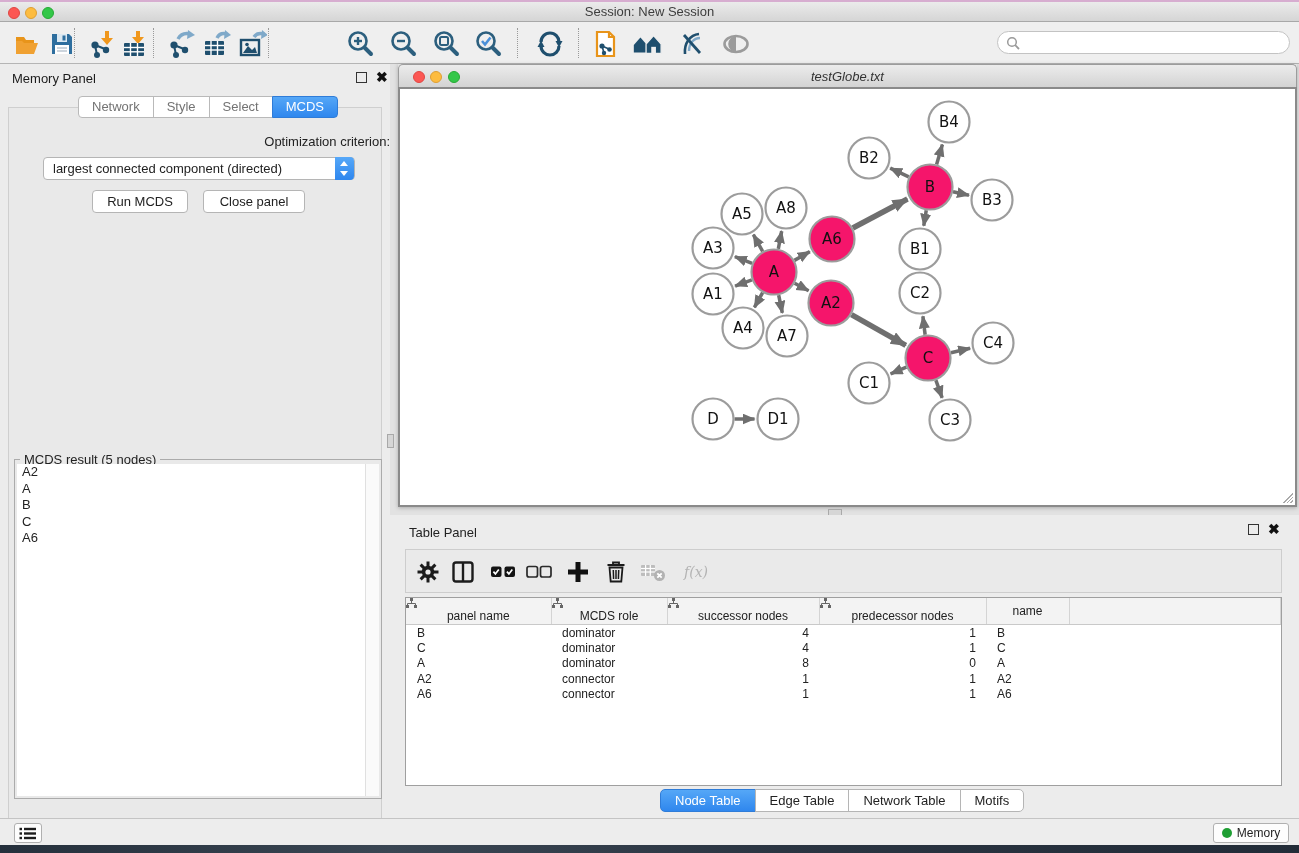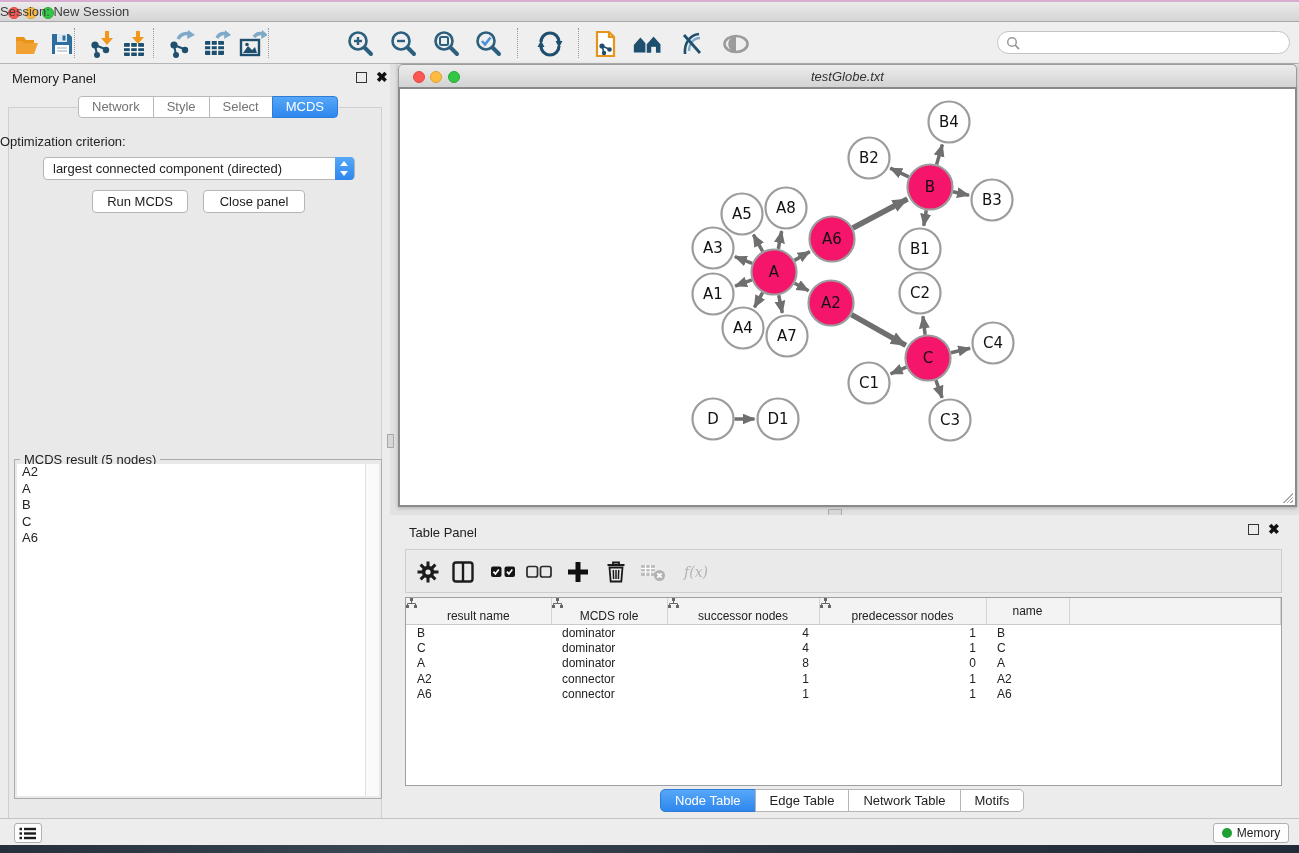--- a/index.html
+++ b/index.html
@@ -3,21 +3,21 @@
 <meta charset="utf-8">
 <style>
   * { margin:0; padding:0; box-sizing:border-box; }
   html,body { width:1299px; height:853px; overflow:hidden; }
   body { font-family:"Liberation Sans", sans-serif; background:#ececec; position:relative; color:#222; }
 
   
   .top-strip { position:absolute; left:0; top:0; width:1299px; height:2px; background:#d7add0; }
   .titlebar { position:absolute; left:0; top:2px; width:1299px; height:20px;
     background:linear-gradient(#ebebeb,#d5d5d5); border-bottom:1px solid #a8a8a8; }
-  .titlebar .title { position:absolute; left:0; right:0; top:2px; 
+  .titlebar .title { position:absolute; left:0; right:0; top:2px; text-align:center;
     font-size:13px; color:#3d3d3d; }
   .tl { position:absolute; width:12px; height:12px; border-radius:50%; top:5px; }
   .tl.red   { background:#fc5753; border:1px solid #df4744; left:8px; }
   .tl.yellow{ background:#fdbc40; border:1px solid #de9f34; left:25px; }
   .tl.green { background:#33c748; border:1px solid #27aa35; left:42px; }
 
   .toolbar { position:absolute; left:0; top:22px; width:1299px; height:42px;
     background:#efefef; border-bottom:1px solid #b5b5b5; }
   .tb-icon { position:absolute; top:6px; width:32px; height:32px; display:flex;
     align-items:center; justify-content:center; }
@@ -37,21 +37,21 @@
 
   .cp-body { position:absolute; left:8px; top:43px; width:374px; height:763px;
     background:#e9e9e9; border:1px solid #cfcfcf; }
   .seg-tabs { position:absolute; left:78px; top:32px; display:flex; z-index:3; }
   .seg-tab { height:22px; line-height:20px; padding:0 13px; background:#fff;
     border:1px solid #b9b9b9; font-size:13px; color:#737373; margin-left:-1px; text-align:center; }
   .seg-tab:first-child { border-radius:4px 0 0 4px; margin-left:0; }
   .seg-tab:last-child { border-radius:0 4px 4px 0; }
   .seg-tab.active { background:linear-gradient(#55a7f7,#2f87ee); border-color:#2f7cd8; color:#fff; }
 
-  .opt-label { position:absolute; left:0; width:390px; top:70px; text-align:left; font-size:13px; }
+  .opt-label { position:absolute; left:0; width:390px; top:70px; text-align:right; font-size:13px; }
   .dropdown { position:absolute; left:43px; top:93px; width:312px; height:23px; background:#fff;
     border:1px solid #b5b5b5; border-radius:4px; font-size:13px; }
   .dropdown .val { position:absolute; left:9px; top:3px; }
   .dropdown .stepper { position:absolute; right:0; top:-1px; width:19px; height:23px;
     background:linear-gradient(#56a8f8,#2e86ee); border-radius:0 4px 4px 0; }
   .chev { position:absolute; left:5px; width:0; height:0; border-left:4.5px solid transparent;
     border-right:4.5px solid transparent; }
   .chev.up { top:4px; border-bottom:5px solid #fff; }
   .chev.dn { bottom:4px; border-top:5px solid #fff; }
 
@@ -565,21 +565,21 @@
                     <rect x="4" y="0" width="3" height="3"></rect>
                     <rect x="0" y="7" width="3" height="3"></rect>
                     <rect x="8" y="7" width="3" height="3"></rect>
                   </g>
                   <g stroke="#666" stroke-width="1">
                     <line x1="5.5" y1="3" x2="5.5" y2="5.5"></line>
                     <line x1="1.5" y1="5.5" x2="9.5" y2="5.5"></line>
                     <line x1="1.5" y1="5.5" x2="1.5" y2="7"></line>
                     <line x1="9.5" y1="5.5" x2="9.5" y2="7"></line>
                   </g>
-                </svg><span class="hlbl">result name</span></th>
+                </svg><span class="hlbl">panel name</span></th>
               <th><svg width="11" height="11" viewBox="0 0 11 11">
                   <g fill="#666">
                     <rect x="4" y="0" width="3" height="3"></rect>
                     <rect x="0" y="7" width="3" height="3"></rect>
                     <rect x="8" y="7" width="3" height="3"></rect>
                   </g>
                   <g stroke="#666" stroke-width="1">
                     <line x1="5.5" y1="3" x2="5.5" y2="5.5"></line>
                     <line x1="1.5" y1="5.5" x2="9.5" y2="5.5"></line>
                     <line x1="1.5" y1="5.5" x2="1.5" y2="7"></line>

